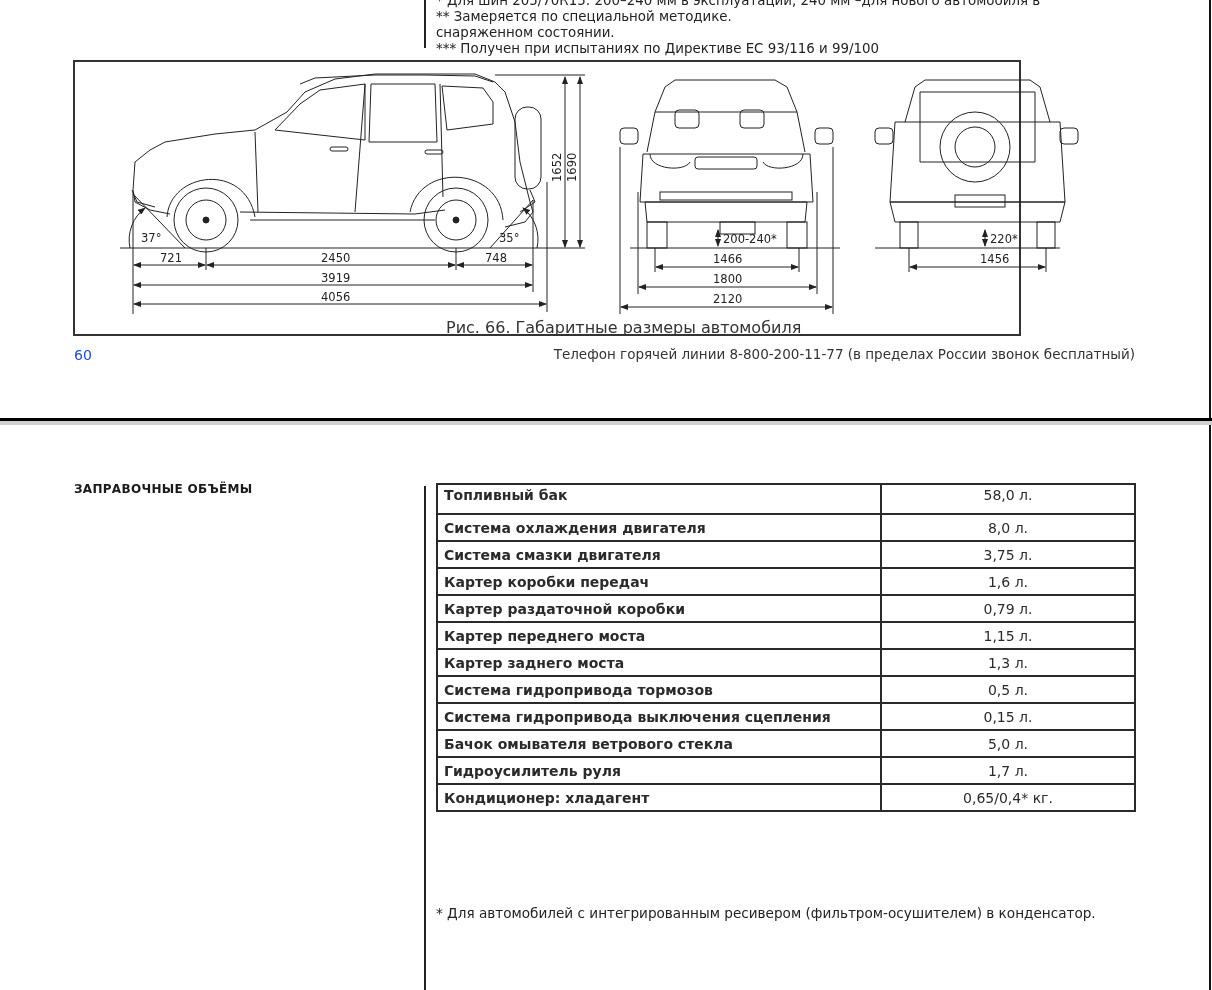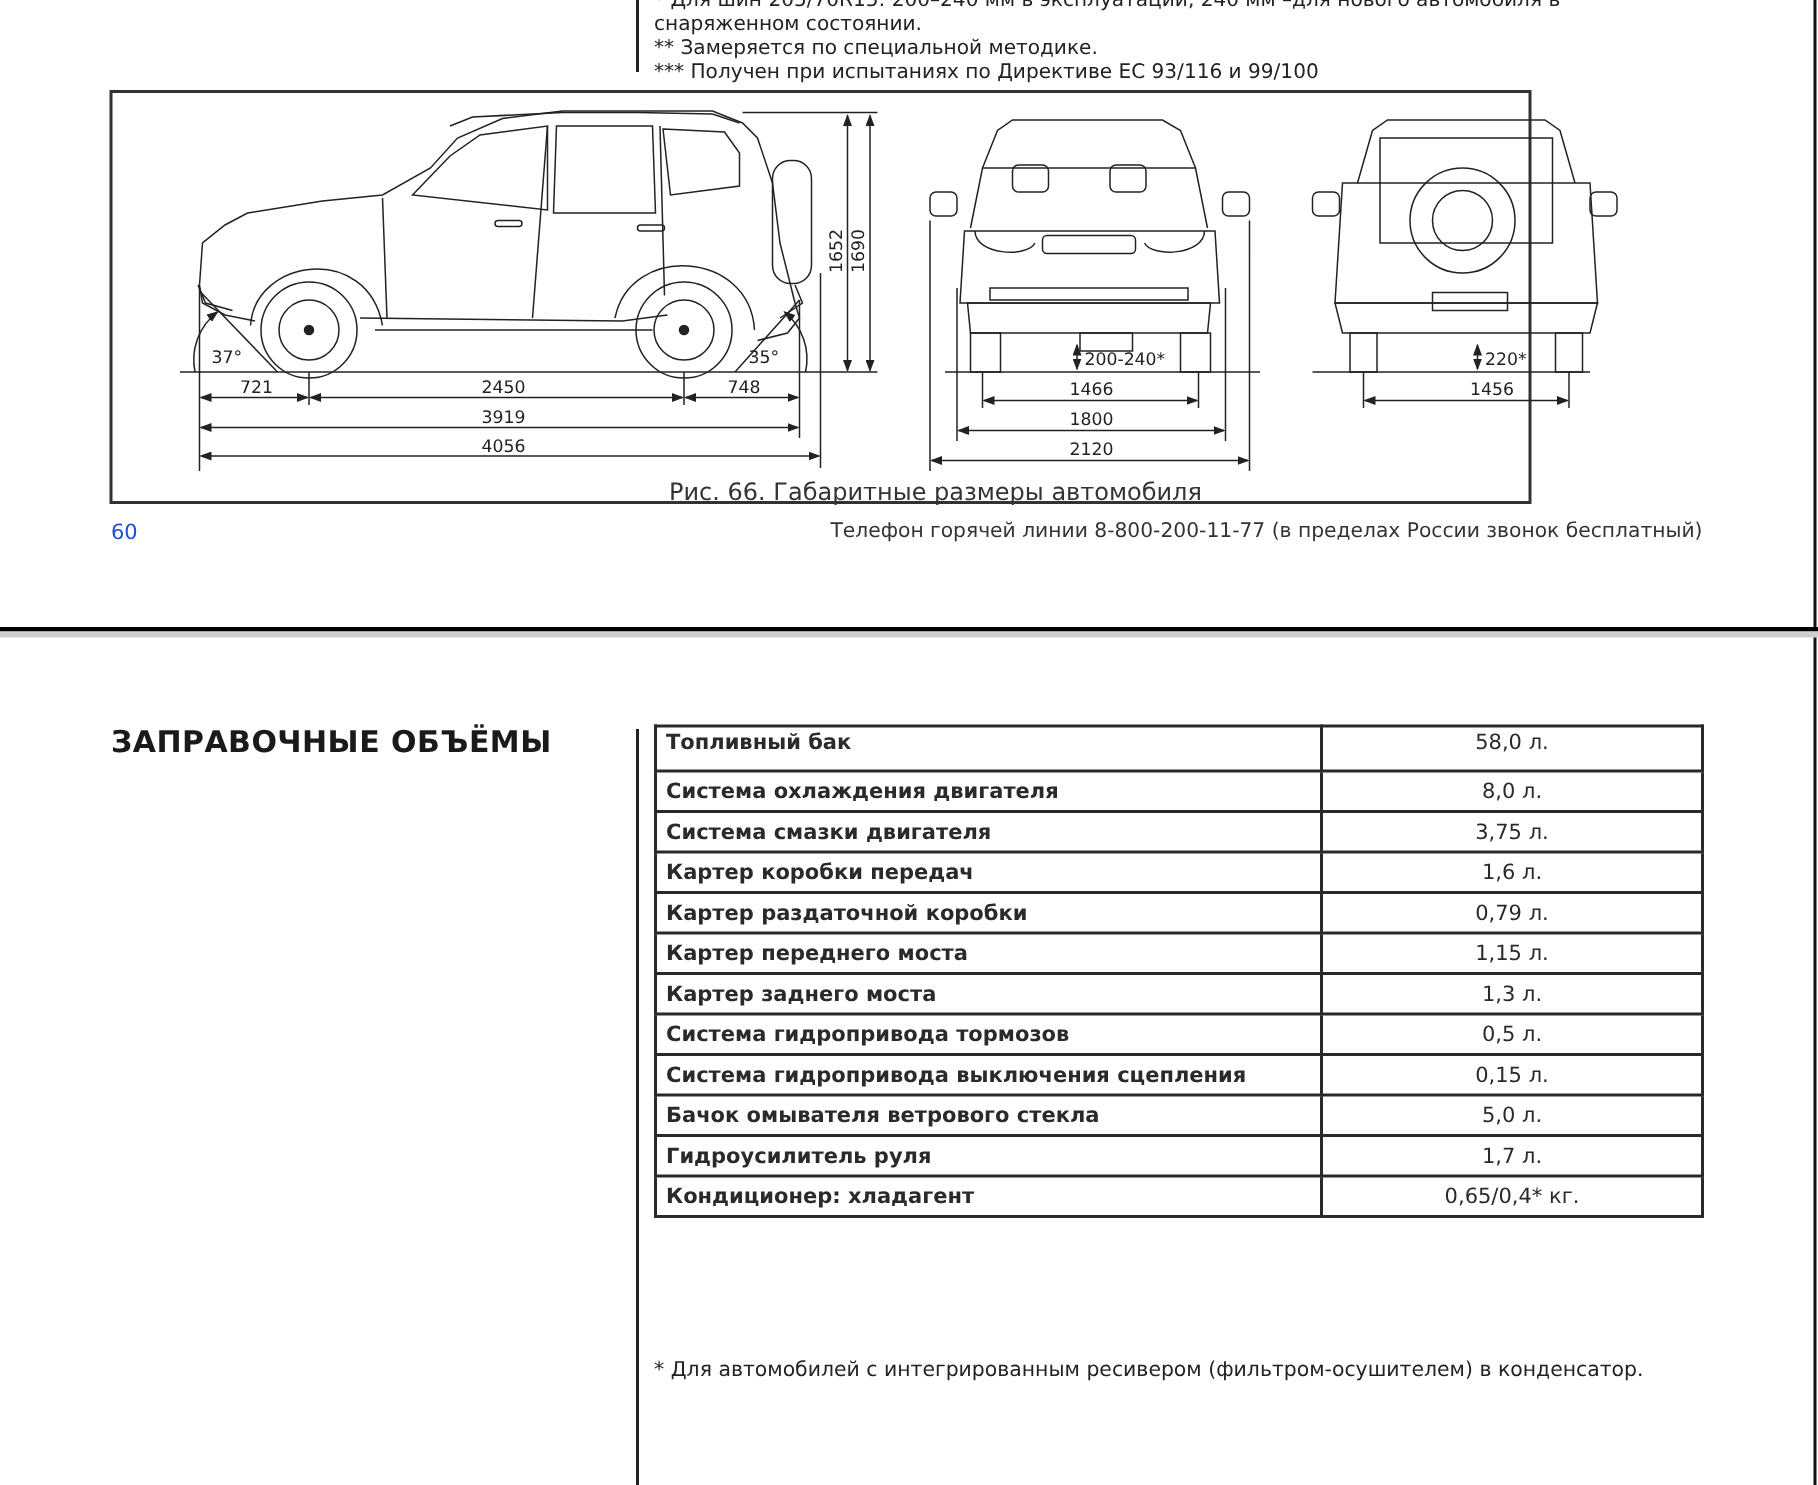--- a/index.html
+++ b/index.html
@@ -18,21 +18,21 @@
   .figure svg { position:absolute; left:0; top:0; }
   .caption { position:absolute; left:371px; top:256px; font-size:16px; color:#333; white-space:nowrap; }
 
   .page-num { position:absolute; left:74px; top:347px; font-size:14px; color:#1d4ed8; }
   .hotline { position:absolute; right:77px; top:346px; font-size:13.5px; color:#333; white-space:nowrap; }
 
   .sep-black { position:absolute; left:0; top:418px; width:1212px; height:3px; background:#000; }
   .sep-grey { position:absolute; left:0; top:421px; width:1212px; height:4px; background:#cfcfcf; }
   .page-bot-rborder { position:absolute; left:1209px; top:425px; width:2px; height:565px; background:#111; }
 
-  .section-title { position:absolute; left:74px; top:482px; font-size:20px; font-weight:bold; letter-spacing:0.3px; color:#1a1a1a;text-align:right; }
+  .section-title { position:absolute; left:74px; top:482px; font-size:12px; font-weight:bold; letter-spacing:0.3px; color:#1a1a1a;text-align:right; }
 
   table.cap { position:absolute; left:436px; top:483px; width:700px; border-collapse:collapse;
               border:2px solid #2a2a2a; font-size:14px; }
   table.cap td { border:2px solid #2a2a2a; height:25px; padding:0 6px; color:#2a2a2a; }
   table.cap td.lbl { width:430px; text-align:left;font-weight:bold; }
   table.cap td.val { text-align:center; }
   table.cap tr:first-child td { vertical-align:top; height:26px; padding-top:2px; }
 
   .footnote { position:absolute; left:436px; top:905px; font-size:13.6px; color:#222; white-space:nowrap; }
 
@@ -40,22 +40,22 @@
 </style>
 </head>
 <body>
 
 <div class="page-top">
   <div class="rborder"></div>
   <div class="vrule" style="left:424px; top:0; height:48px;"></div>
 
   <div class="notes">
     <div>* Для шин 205/70R15: 200–240 мм в эксплуатации, 240 мм –для нового автомобиля в</div>
+    <div>** Замеряется по специальной методике.</div>
     <div>снаряженном состоянии.</div>
-    <div>** Замеряется по специальной методике.</div>
     <div>*** Получен при испытаниях по Директиве ЕС 93/116 и 99/100</div>
   </div>
 
   <div class="figure">
     <svg width="1058" height="272" viewBox="0 0 1058 272">
       <defs>
         <marker id="arr" markerWidth="8" markerHeight="6" refX="7" refY="3" orient="auto">
           <path d="M0,0 L8,3 L0,6 Z" fill="#222"></path>
         </marker>
         <marker id="arrs" markerWidth="8" markerHeight="6" refX="1" refY="3" orient="auto">

